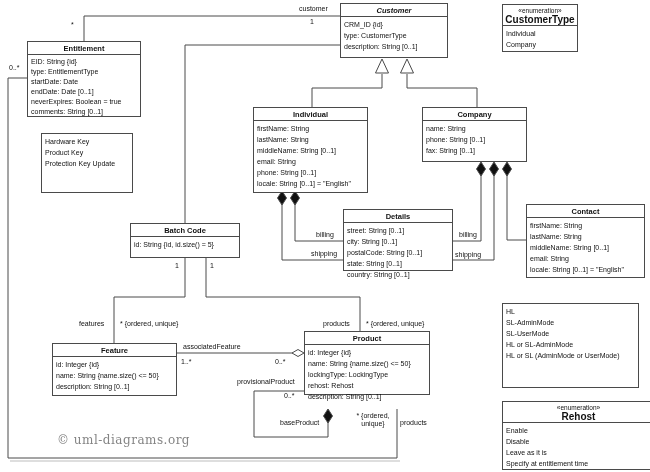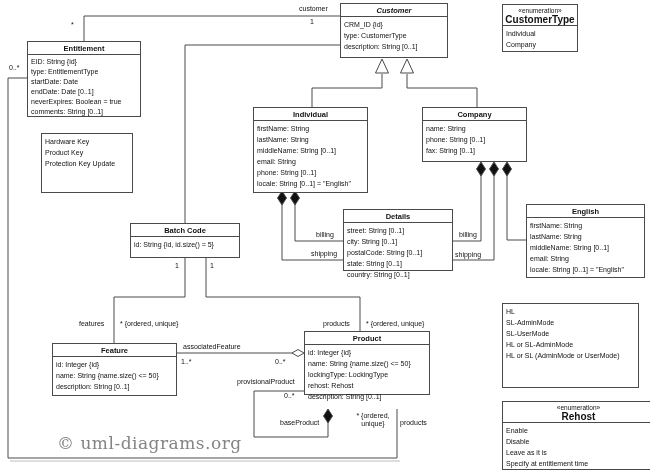--- a/index.html
+++ b/index.html
@@ -26,21 +26,21 @@
   .enum-name{font-size:10px;font-weight:bold;line-height:9px;display:block;}
   .attrs{padding:2px 3px;}
   .attrs div{font-size:7px;line-height:11px;white-space:nowrap;}
   .lbl{
     position:absolute;z-index:3;font-size:7px;line-height:8px;white-space:nowrap;
     color:#111111;
   }
   .lbl.wrap{white-space:normal;text-align:center;}
   .watermark{
     position:absolute;z-index:3;font-family:"DejaVu Serif", serif;
-    font-size:17px;color:#848484;letter-spacing:0.5px;
+    font-size:12px;color:#848484;letter-spacing:0.5px;
   }
 </style>
 </head>
 <body>
 
 <svg class="wires" width="650" height="472" viewBox="0 0 650 472">
   <path d="M84,41 L84,16 L340,16"></path>
   <path d="M185,223 L185,45 L340,45"></path>
   <path d="M312,107 L312,88 L382,88 L382,74"></path>
   <polygon points="382,59 375.5,73 388.5,73" fill="#ffffff"></polygon>
@@ -113,21 +113,21 @@
   <div class="attrs">
     <div>street: String [0..1]</div>
     <div>city: String [0..1]</div>
     <div>postalCode: String [0..1]</div>
     <div>state: String [0..1]</div>
     <div>country: String [0..1]</div>
   </div>
 </div>
 
 <div class="cls" style="left:526px;top:204px;width:119px;height:74px;">
-  <div class="cls-title">English</div>
+  <div class="cls-title">Contact</div>
   <div class="attrs">
     <div>firstName: String</div>
     <div>lastName: String</div>
     <div>middleName: String [0..1]</div>
     <div>email: String</div>
     <div>locale: String [0..1] = "English"</div>
   </div>
 </div>
 
 <div class="cls" style="left:130px;top:223px;width:110px;height:35px;">

